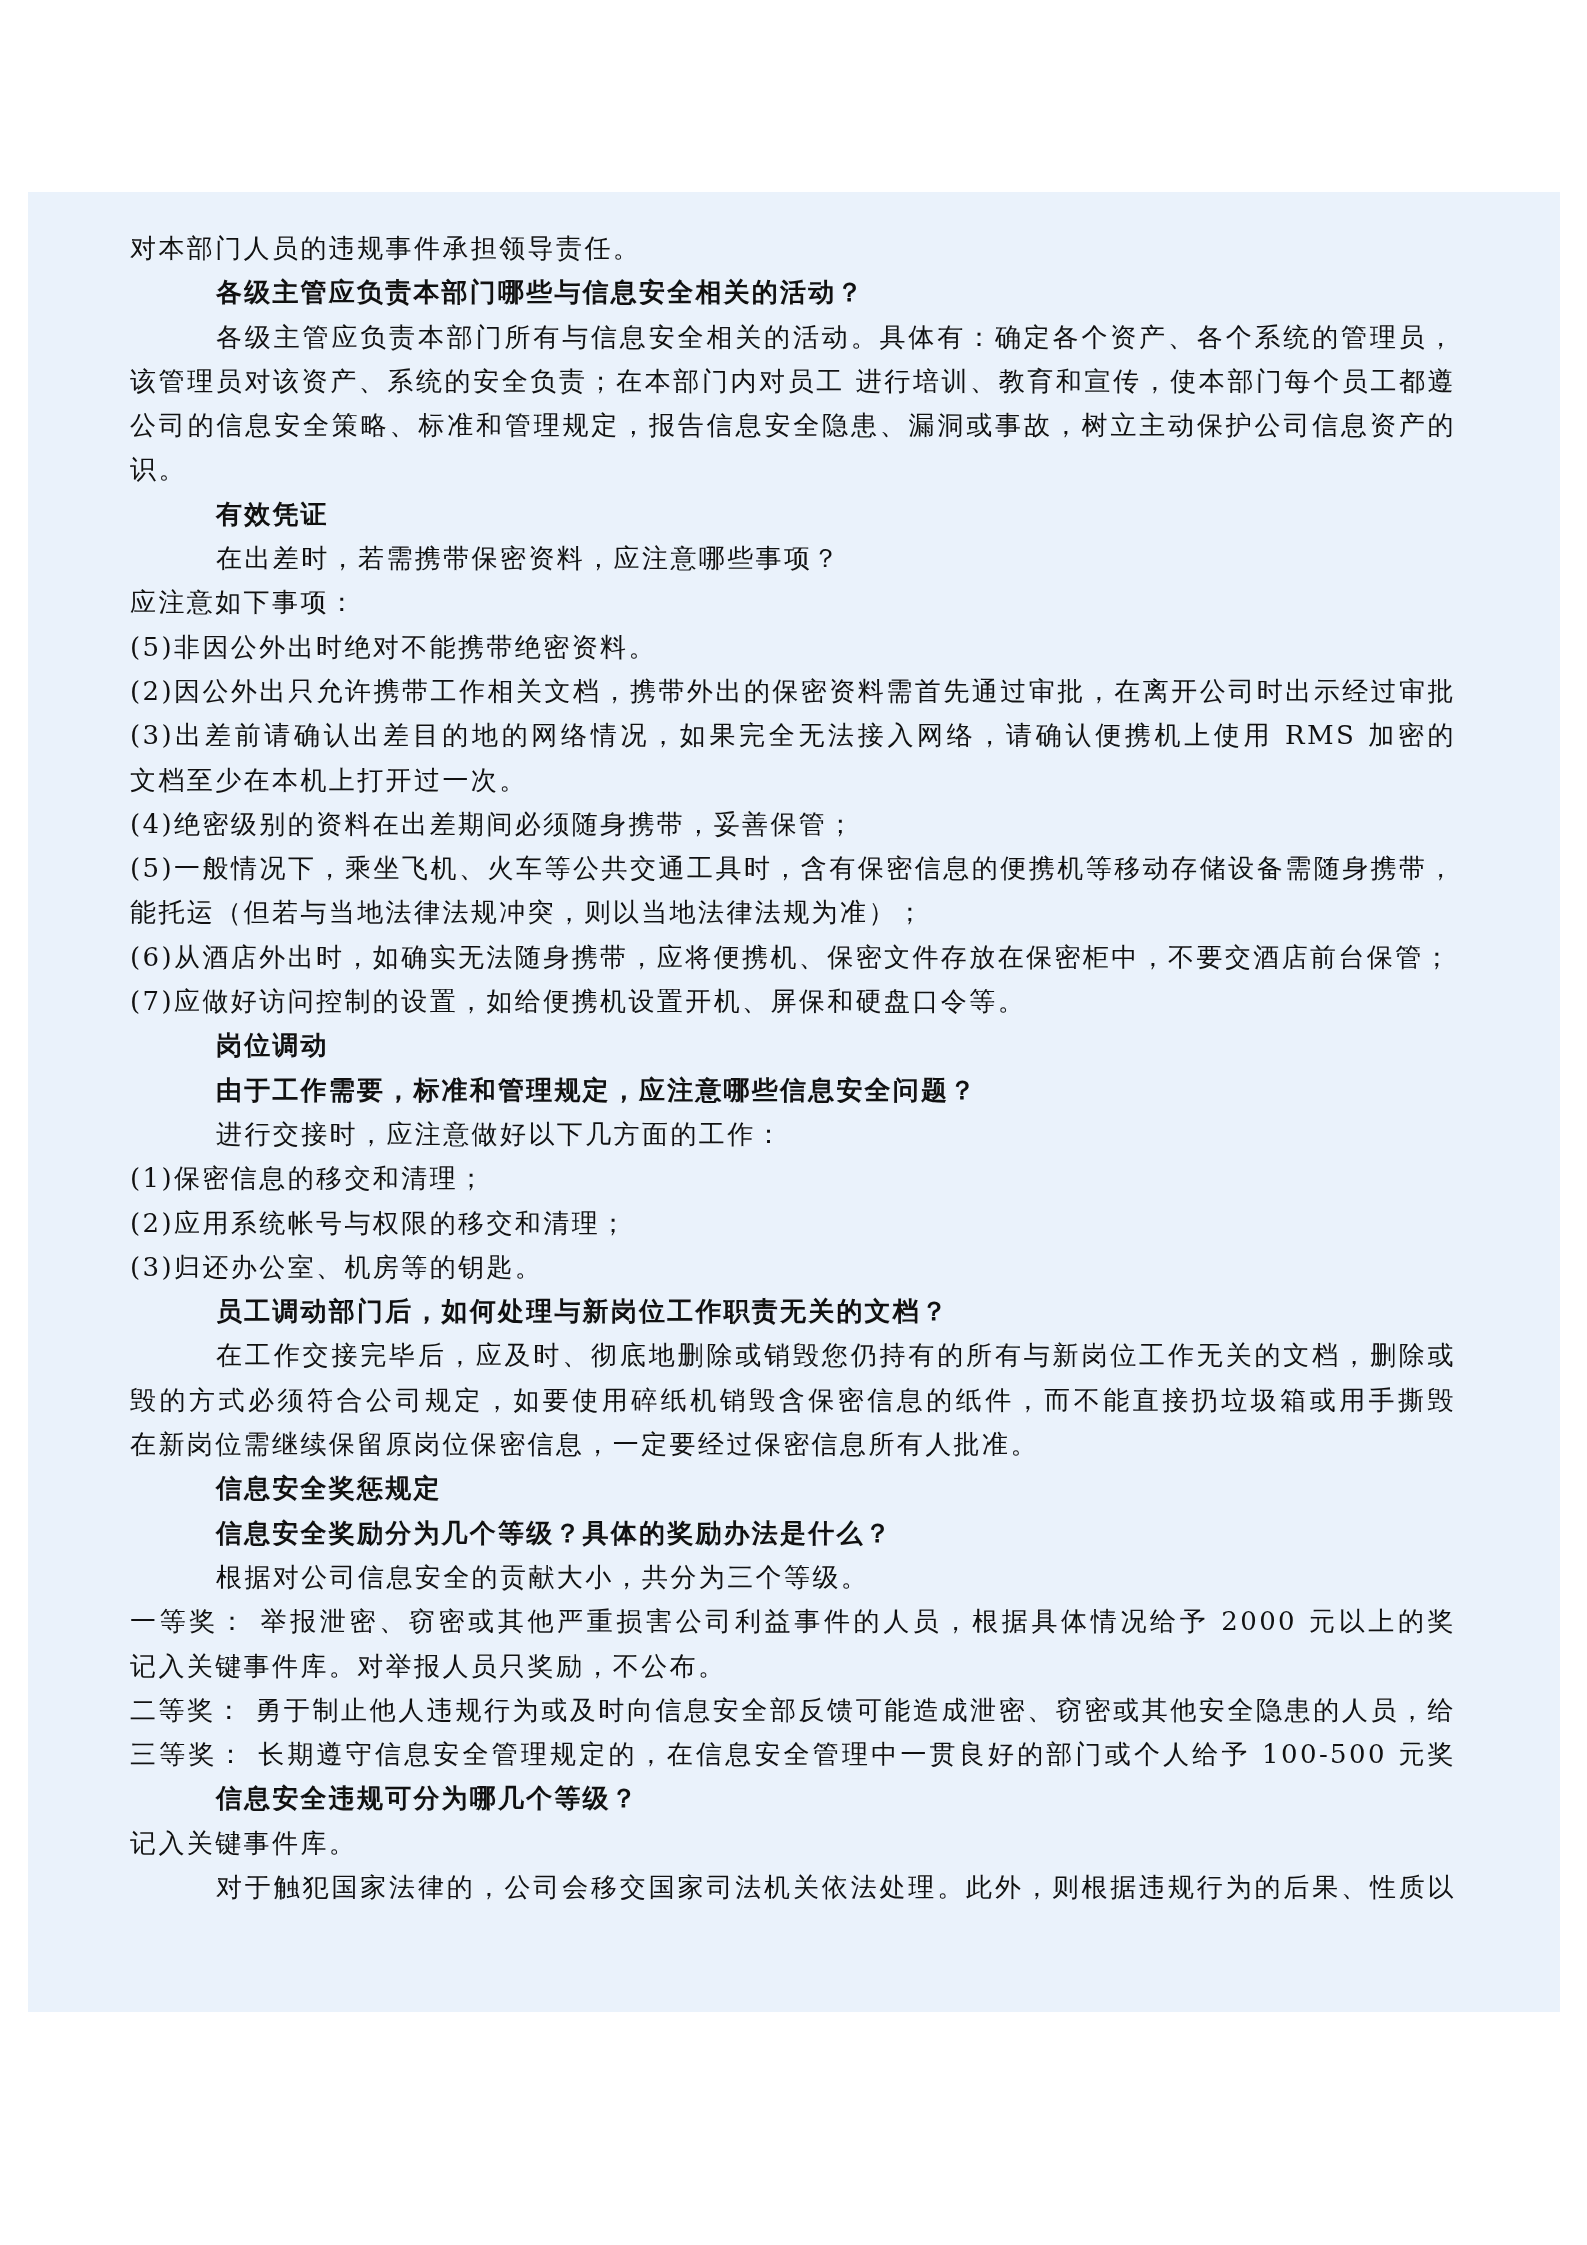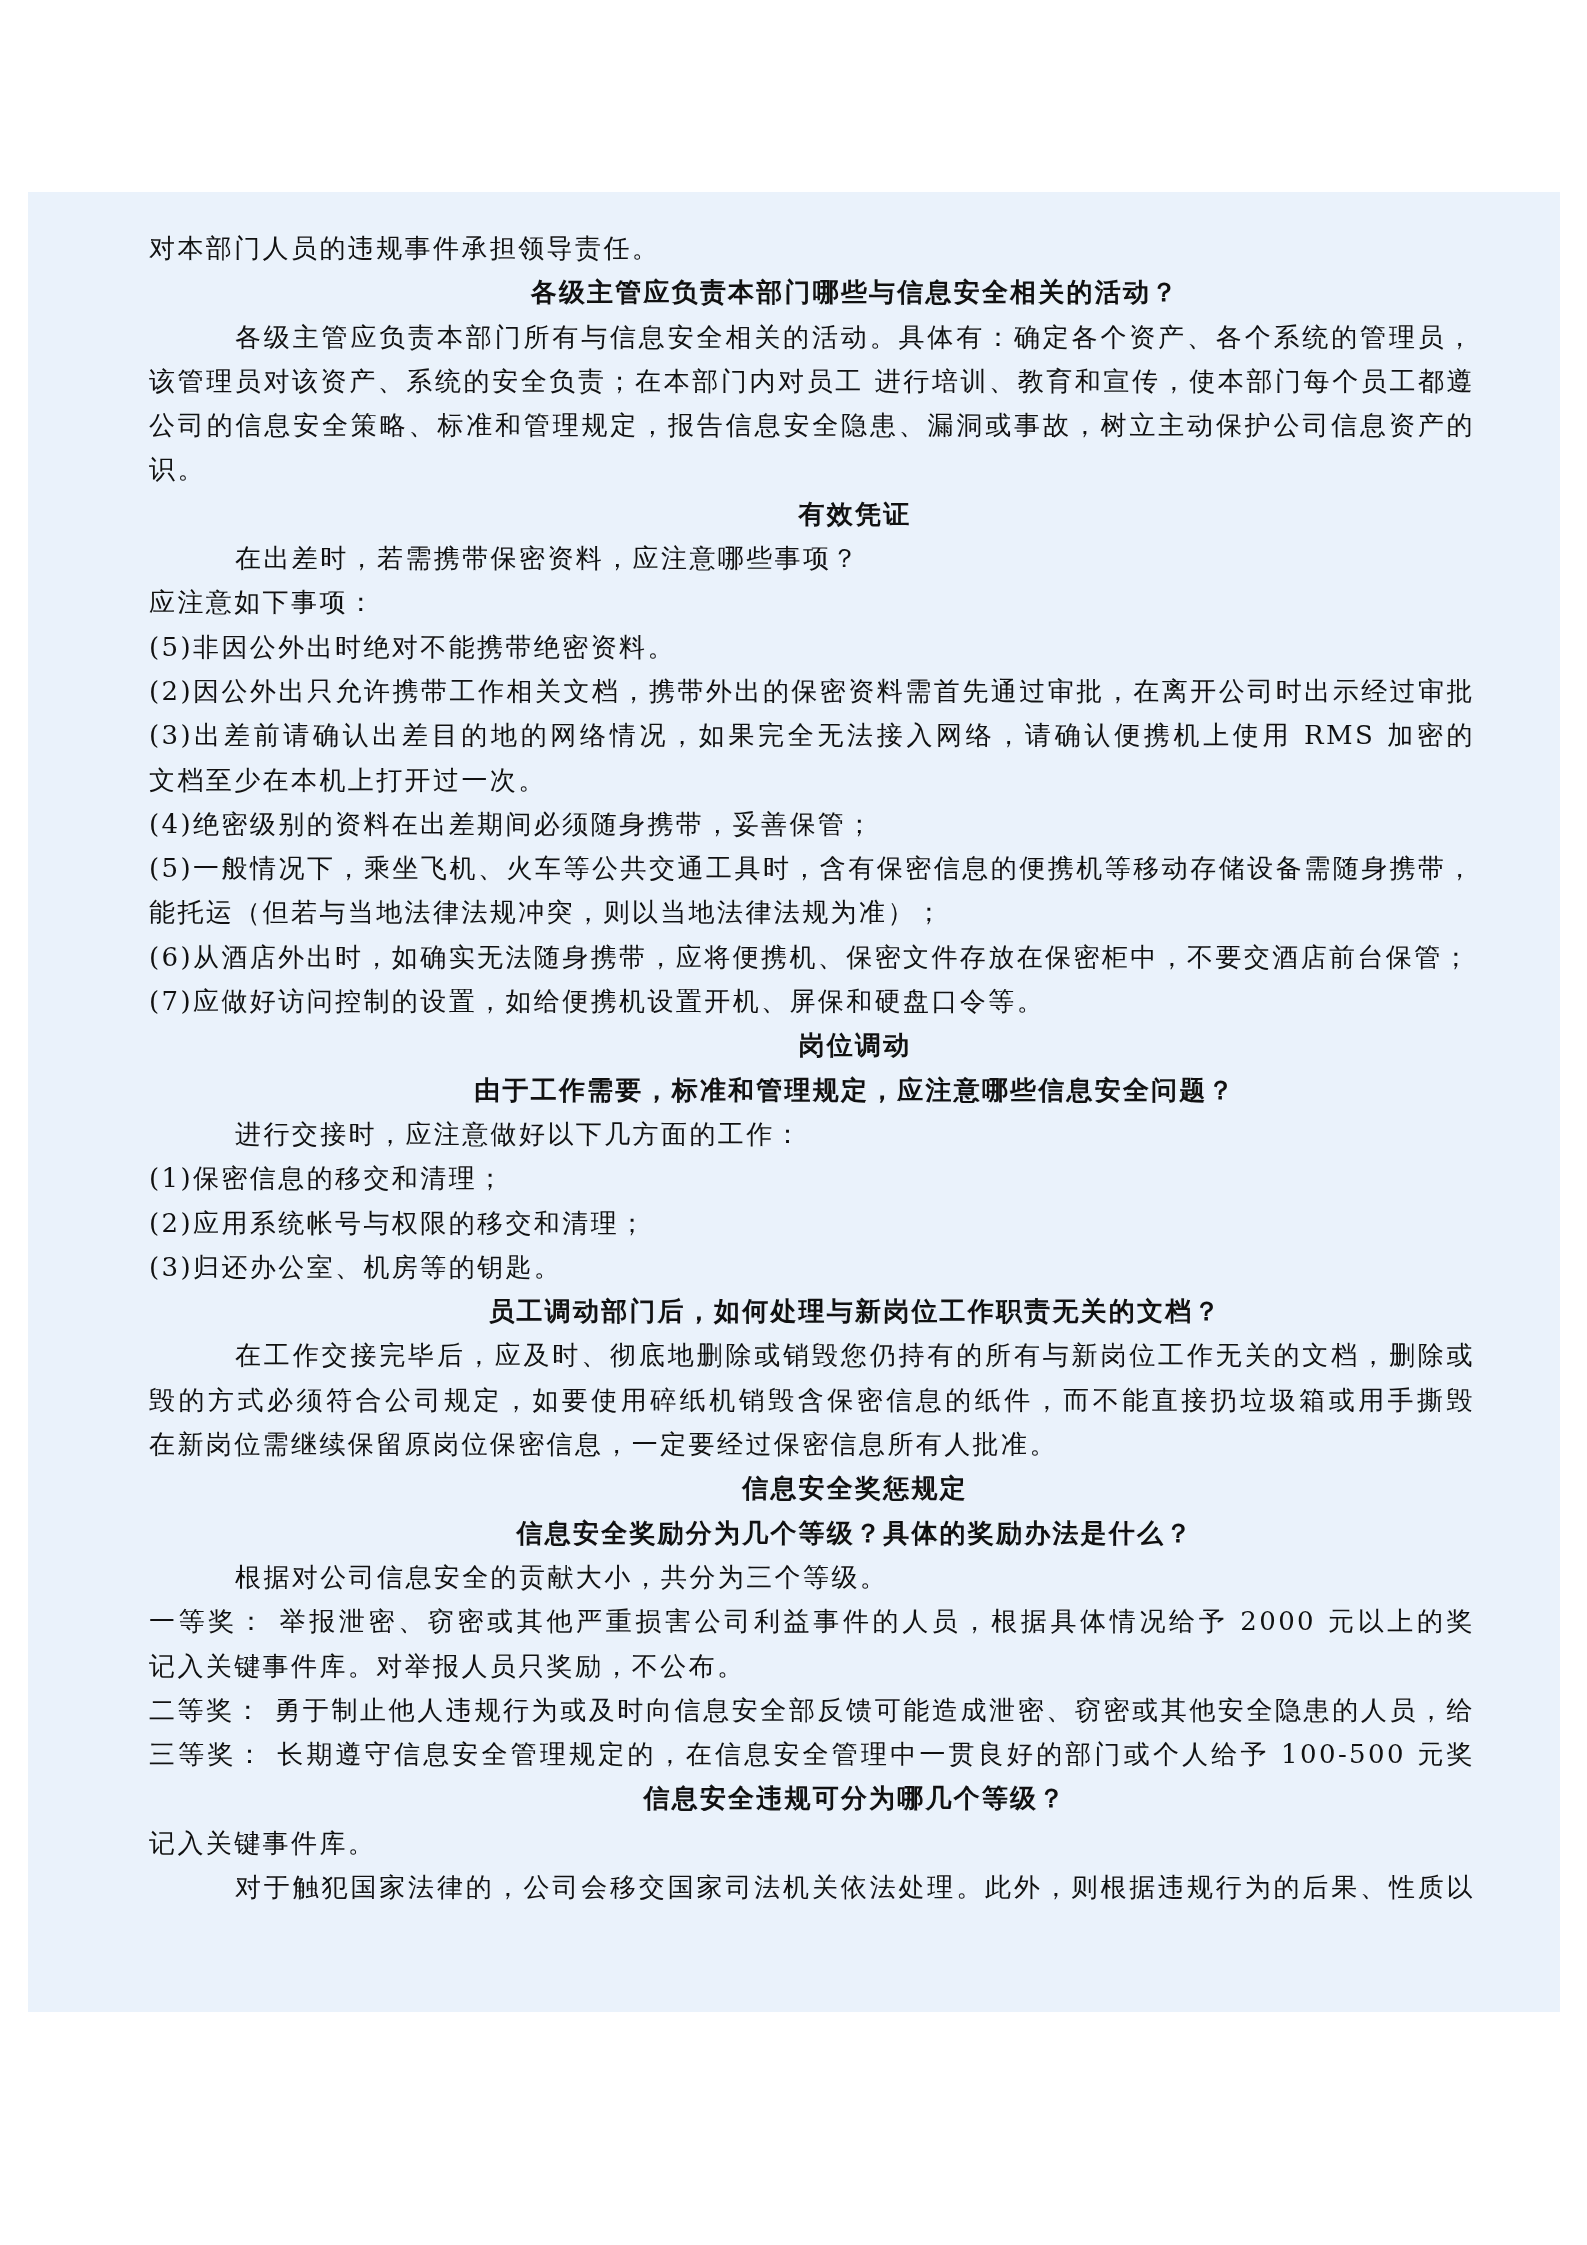--- a/index.html
+++ b/index.html
@@ -18,40 +18,40 @@
   .panel {
     position: absolute;
     left: 28px;
     top: 192px;
     width: 1532px;
     height: 1820px;
     background: #eaf2fb;
   }
   .content {
     position: absolute;
-    left: 149px;
+    left: 130px;
     top: 226px;
     width: 1326px;
   }
   .line {
     height: 44.3px;
     line-height: 44.3px;
     font-size: 26px;
     white-space: nowrap;
     letter-spacing: 2.4px;
     overflow: visible;
   }
   .line.full {
     text-align: justify;
     text-align-last: justify;
     white-space: normal;
     overflow: hidden;
   }
   .line.indent { padding-left: 86px; }
-  .line.bold { font-weight: bold; font-family: "DejaVu Sans", "Liberation Sans", sans-serif; letter-spacing: 2.2px; text-align: center; }
+  .line.bold { font-weight: bold; font-family: "DejaVu Sans", "Liberation Sans", sans-serif; letter-spacing: 2.2px; }
 </style>
 </head>
 <body>
 
 <div class="panel"></div>
 
 <div class="content" id="doc-body">
   <div class="line">对本部门人员的违规事件承担领导责任。</div>
   <div class="line bold indent">各级主管应负责本部门哪些与信息安全相关的活动？</div>
   <div class="line full indent">各级主管应负责本部门所有与信息安全相关的活动。具体有：确定各个资产、各个系统的管理员，使</div>

